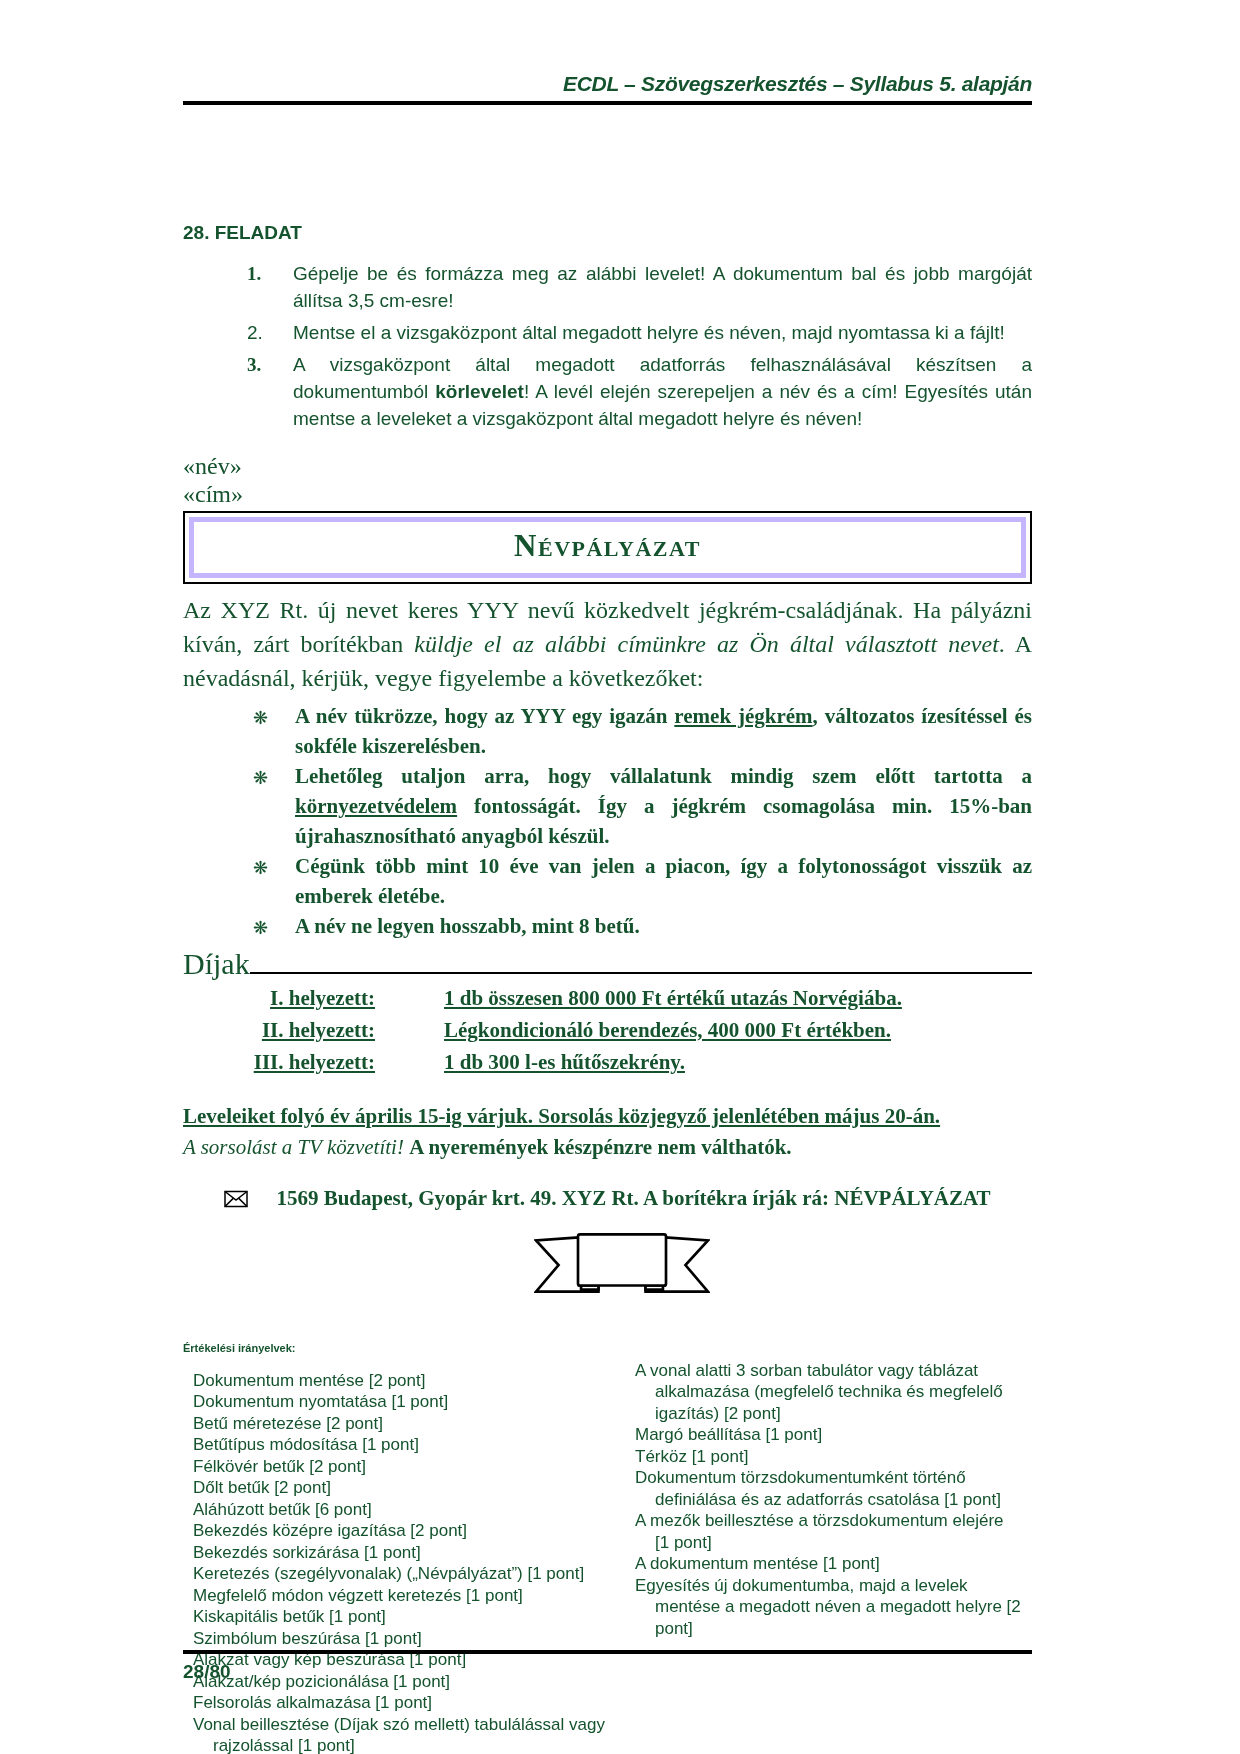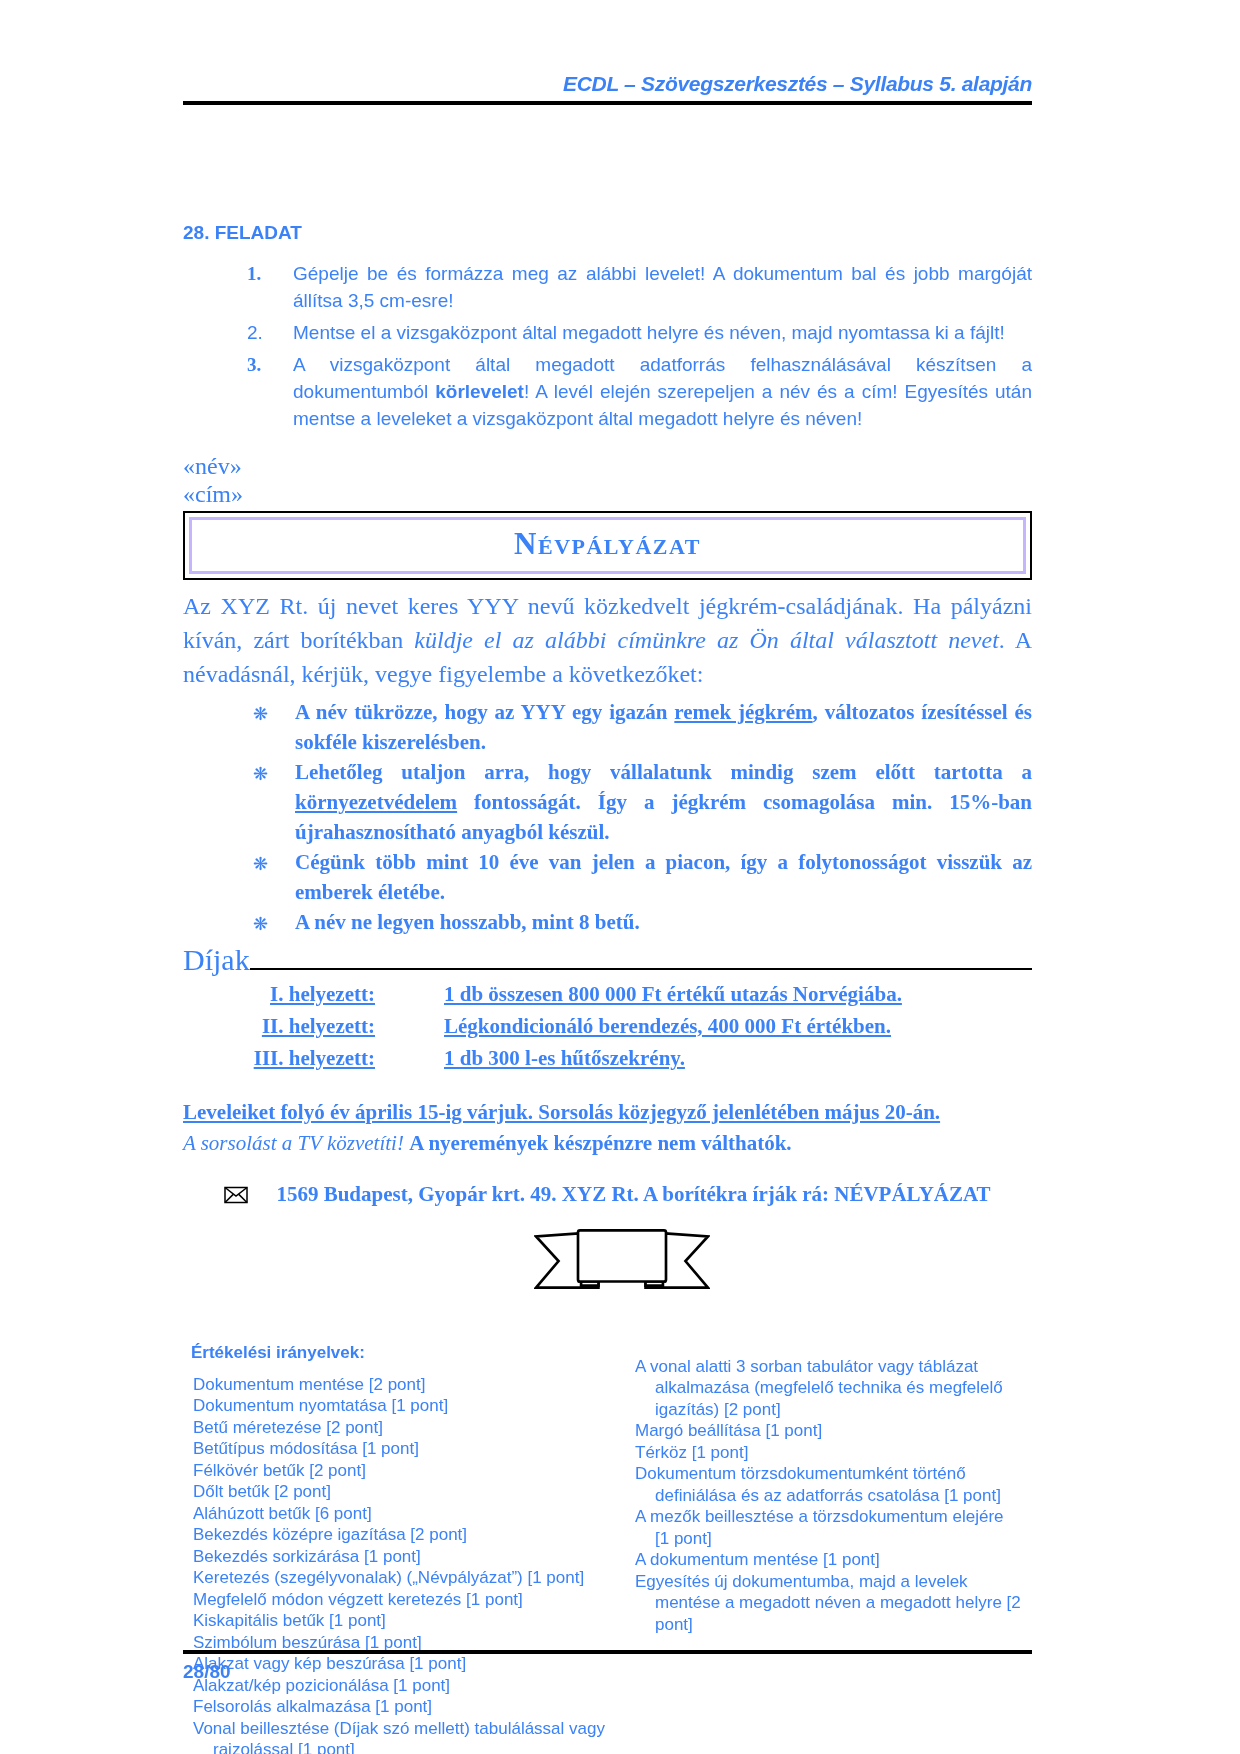--- a/index.html
+++ b/index.html
@@ -4,21 +4,21 @@
 <title>ECDL – Szövegszerkesztés – 28. feladat</title>
 <style>
   * { box-sizing: border-box; }
   html, body { margin: 0; padding: 0; background: #888; }
   .page {
     position: relative;
     width: 1240px;
     height: 1754px;
     margin: 0 auto;
     background: #ffffff;
-    color: #3b82f6;
+    color: #14532d;
     overflow: hidden;
   }
 
   
   .doc-header {
     position: absolute;
     left: 183px;
     right: 208px;
     top: 72px;
     text-align: right;
@@ -70,21 +70,21 @@
   .task-item .t-body b { font-weight: bold; }
 
   
   .merge-fields {
     margin-top: 20px;
     font-family: "Liberation Serif", serif;
     font-size: 24px;
     line-height: 28px;
   }
   .title-box { border: 2px solid #000; padding: 4px; margin-top: 3px; }
-  .title-inner { border: 3px solid #c4b5fd; text-align: center; padding: 6px 0 9px 0; }
+  .title-inner { border: 5px solid #c4b5fd; text-align: center; padding: 6px 0 9px 0; }
   .letter-title {
     margin: 0;
     font-family: "Liberation Serif", serif;
     font-weight: bold;
     font-size: 31px;
     font-variant: small-caps;
     letter-spacing: 1.5px;
   }
 
   .intro {
@@ -146,21 +146,21 @@
 
   
   .evaluation {
     display: grid;
     grid-template-columns: 442px 1fr;
     margin-top: 40px;
     font-family: "Liberation Sans", sans-serif;
     font-size: 17px;
     line-height: 21.5px;
   }
-  .eval-heading { margin: 8px; font-size: 17px; font-weight: bold; }
+  .eval-heading { margin: 0; font-size: 11px; font-weight: bold; }
   .eval-col ul { list-style: none; margin: 10px; padding: 0; }
   .eval-col.right ul { margin-top: 21.5px; }
   .eval-item { padding-left: 20px; text-indent: -20px; }
 </style>
 </head>
 <body>
 
 <div class="page">
 
   <header class="doc-header">

